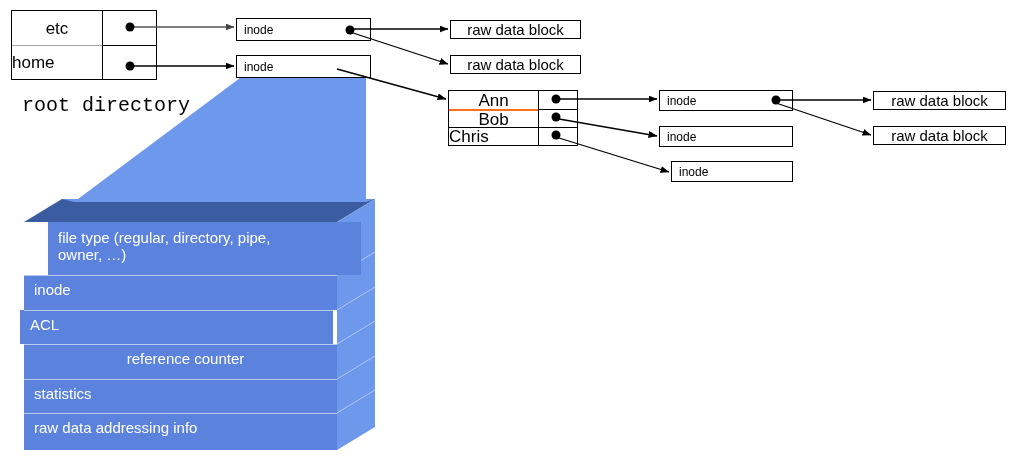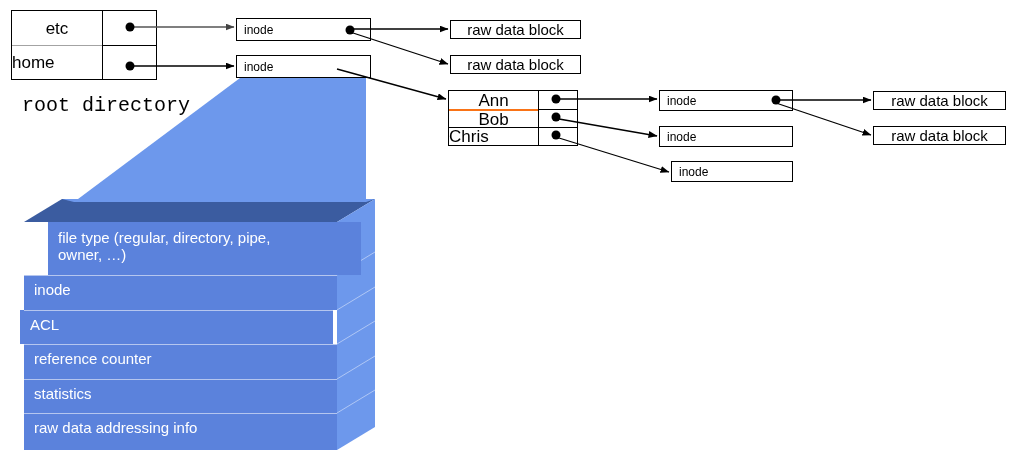--- a/index.html
+++ b/index.html
@@ -62,21 +62,21 @@
     <div class="srow two" style="left:24px;top:222px;width:313px;height:53px;">
       <span class="t">file type (regular, directory, pipe,</span>
       <span class="t">owner, …)</span>
     </div>
     <div class="srow" style="left:24px;top:275px;width:313px;height:35px;">
       <span class="t">inode</span>
     </div>
     <div class="srow" style="left:20px;top:310px;width:313px;height:34px;">
       <span class="t">ACL</span>
     </div>
-    <div class="srow" style="left:24px;top:344px;width:313px;height:35px;">
+    <div class="srow" style="left:24px;top:344px;width:313px;height:35px;text-align:center;">
       <span class="t">reference counter</span>
     </div>
     <div class="srow" style="left:24px;top:413px;width:313px;height:37px;">
       <span class="t">raw data addressing info</span>
     </div>
     <div class="srow" style="left:24px;top:379px;width:313px;height:34px;">
       <span class="t">statistics</span>
     </div>
 
     <div class="vline" style="left:24px;top:275px;width:313px;"></div>

